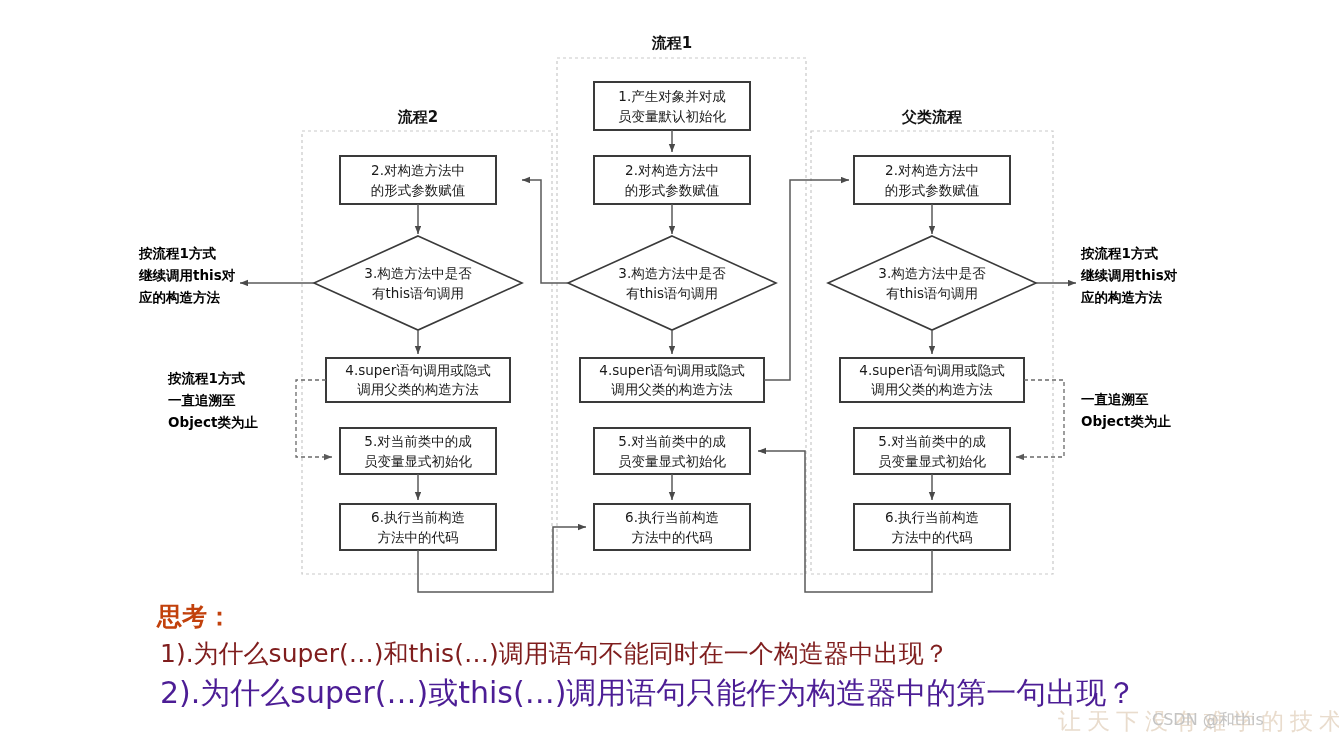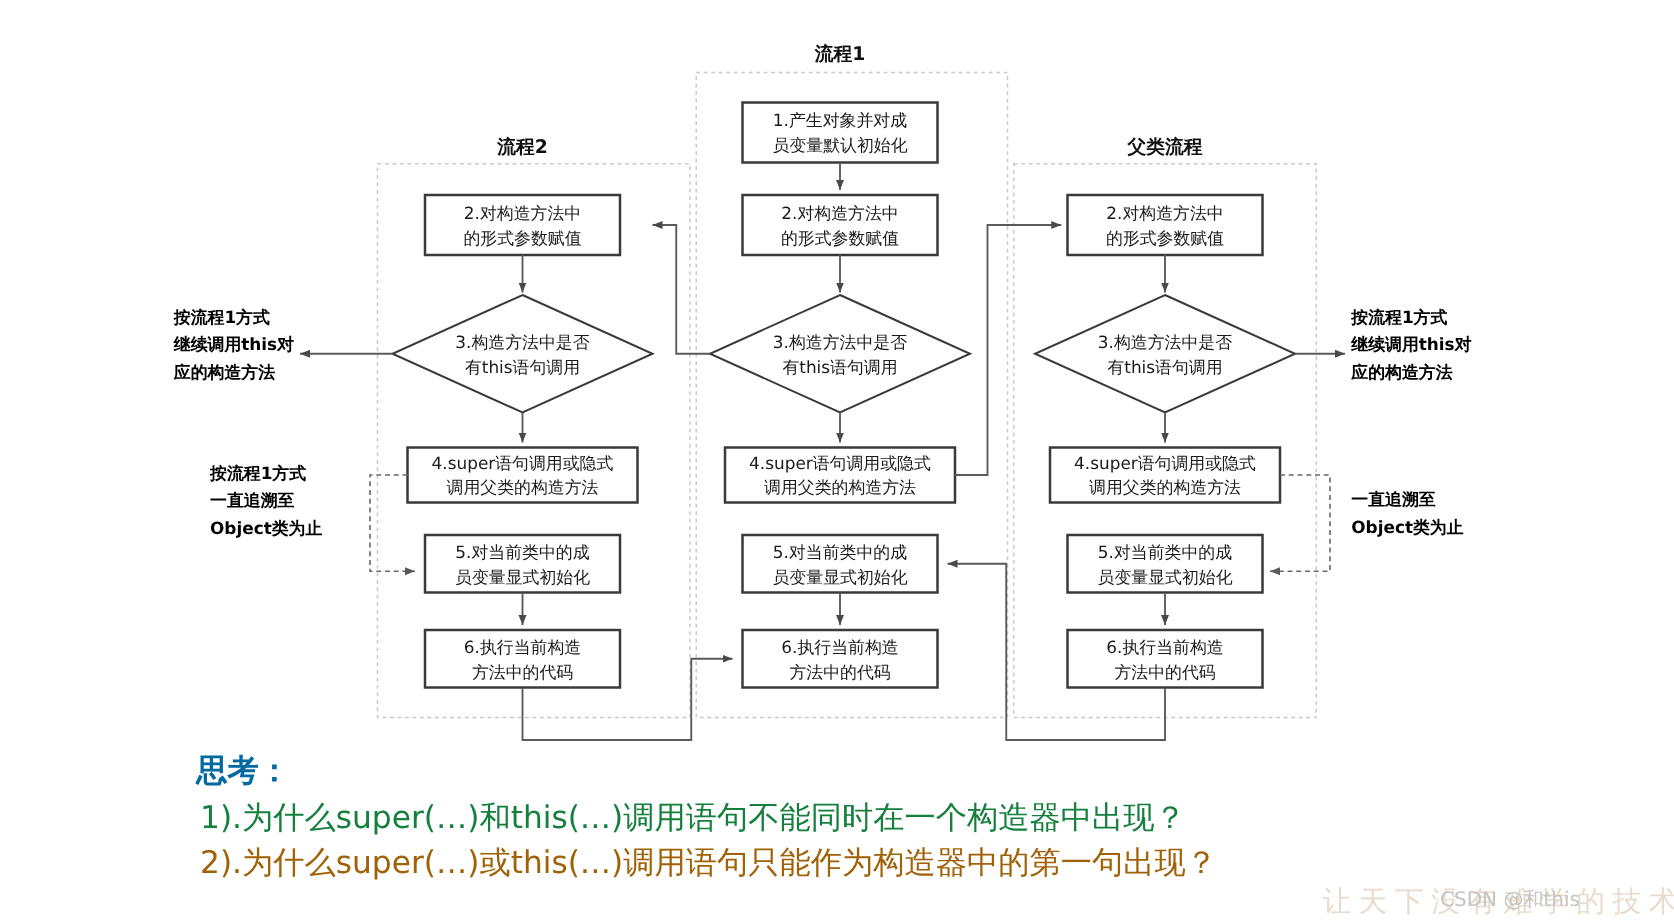--- a/index.html
+++ b/index.html
@@ -15,25 +15,25 @@
   .note-left{text-anchor:start;}
 
   .box{fill:#ffffff;stroke:#3a3a3a;stroke-width:2;}
   .diamond{fill:#ffffff;stroke:#3a3a3a;stroke-width:1.6;}
   .lane{fill:none;stroke:#c9c9c9;stroke-width:1.2;stroke-dasharray:3 3;}
   .conn{fill:none;stroke:#5a5a5a;stroke-width:1.5;}
   .conn-dash{fill:none;stroke:#6a6a6a;stroke-width:1.3;stroke-dasharray:4 3;}
 
   .bottom-text{position:absolute;left:0;top:0;width:1339px;}
   .q-head{position:absolute;left:157px;top:600px;font-family:"DejaVu Sans",sans-serif;
-          font-weight:bold;font-size:25px;color:#0369a1;letter-spacing:0px;}
+          font-weight:bold;font-size:25px;color:#c2410c;letter-spacing:0px;}
   .q-line1{position:absolute;left:160px;top:637px;font-family:"DejaVu Sans",sans-serif;
-           font-size:25px;color:#15803d;white-space:nowrap;text-align:center;}
+           font-size:25px;color:#7f1d1d;white-space:nowrap;text-align:center;}
   .q-line2{position:absolute;left:160px;top:673px;font-family:"DejaVu Sans",sans-serif;
-           font-size:25px;color:#a16207;white-space:nowrap;}
+           font-size:30px;color:#4c1d95;white-space:nowrap;}
 
   .wm-brush{position:absolute;left:1058px;top:706px;font-family:"DejaVu Serif",serif;
             font-size:23px;color:#e9dccd;white-space:nowrap;letter-spacing:6px;}
   .wm-csdn{position:absolute;left:1152px;top:710px;font-family:"DejaVu Sans",sans-serif;
            font-size:16px;color:#c4c4c4;white-space:nowrap;}
 </style>
 </head>
 <body>
 
 <div id="stage">

